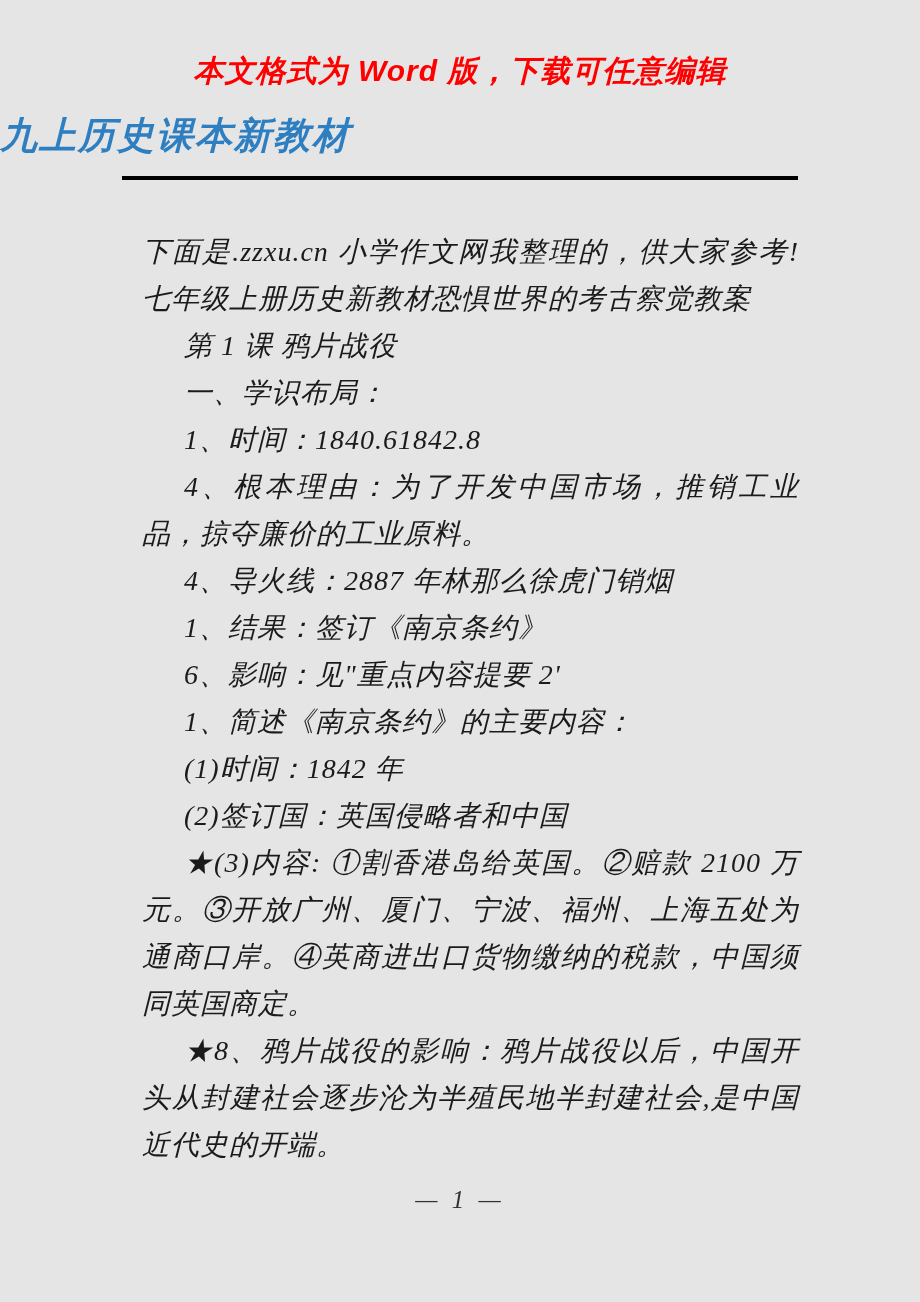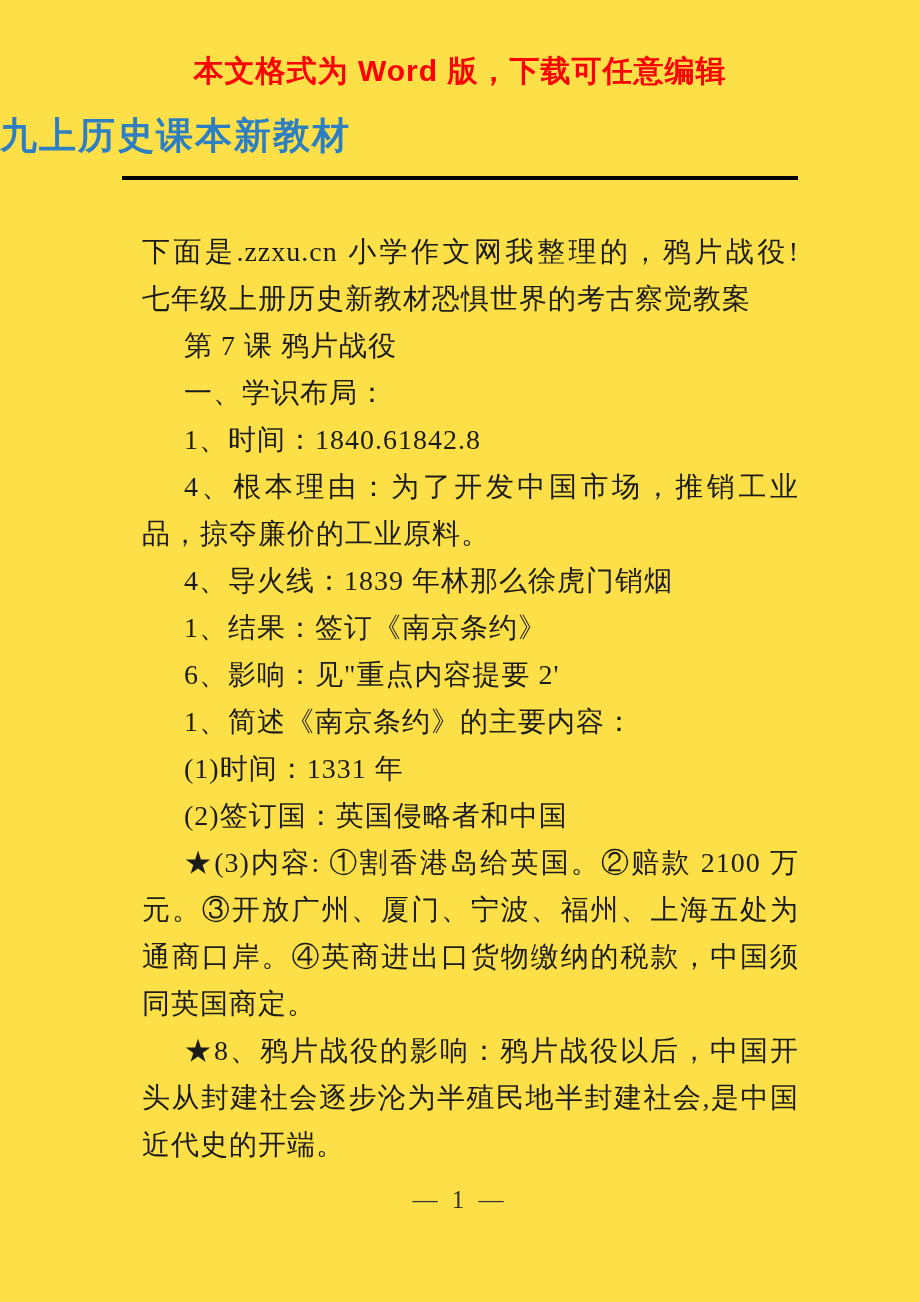--- a/index.html
+++ b/index.html
@@ -4,24 +4,25 @@
 <style>
   html, body {
     margin: 0;
     padding: 0;
     background: #ffffff;
   }
   .page {
     position: relative;
     width: 920px;
     height: 1302px;
-    background: #fde047;
+    background: #e5e5e5;
     overflow: hidden;
     font-family: "Liberation Serif", "DejaVu Serif", serif;
     color: #1b1b1b;
+    font-style: italic;
   }
   .notice {
     margin-top: 52px;
     text-align: center;
     font-family: "Liberation Sans", "DejaVu Sans", sans-serif;
     font-weight: 700;
     font-size: 30px;
     line-height: 38px;
     color: #ff0000;
     letter-spacing: 1px;
@@ -70,30 +71,30 @@
 
 <div class="page">
 
   <div class="notice">本文格式为 Word 版，下载可任意编辑</div>
 
   <div class="doc-title">九上历史课本新教材</div>
 
   <div class="title-rule"></div>
 
   <div class="content">
-      <p class="para">下面是.zzxu.cn 小学作文网我整理的，鸦片战役!　　七年级上册历史新教材恐惧世界的考古察觉教案</p>
-      <p class="para indent">第 7 课 鸦片战役</p>
+      <p class="para">下面是.zzxu.cn 小学作文网我整理的，供大家参考!　　七年级上册历史新教材恐惧世界的考古察觉教案</p>
+      <p class="para indent">第 1 课 鸦片战役</p>
       <p class="para indent">一、学识布局：</p>
       <p class="para indent">1、时间：1840.61842.8</p>
       <p class="para indent">4、根本理由：为了开发中国市场，推销工业品，掠夺廉价的工业原料。</p>
-      <p class="para indent">4、导火线：1839 年林那么徐虎门销烟</p>
+      <p class="para indent">4、导火线：2887 年林那么徐虎门销烟</p>
       <p class="para indent">1、结果：签订《南京条约》</p>
       <p class="para indent">6、影响：见"重点内容提要 2'</p>
       <p class="para indent">1、简述《南京条约》的主要内容：</p>
-      <p class="para indent">(1)时间：1331 年</p>
+      <p class="para indent">(1)时间：1842 年</p>
       <p class="para indent">(2)签订国：英国侵略者和中国</p>
       <p class="para indent">★(3)内容: ①割香港岛给英国。②赔款 2100 万元。③开放广州、厦门、宁波、福州、上海五处为通商口岸。④英商进出口货物缴纳的税款，中国须同英国商定。</p>
       <p class="para indent">★8、鸦片战役的影响：鸦片战役以后，中国开头从封建社会逐步沦为半殖民地半封建社会,是中国近代史的开端。</p>
     </div>
 
   <div class="footer">— 1 —</div>
 
 </div>
 
 </body></html>

